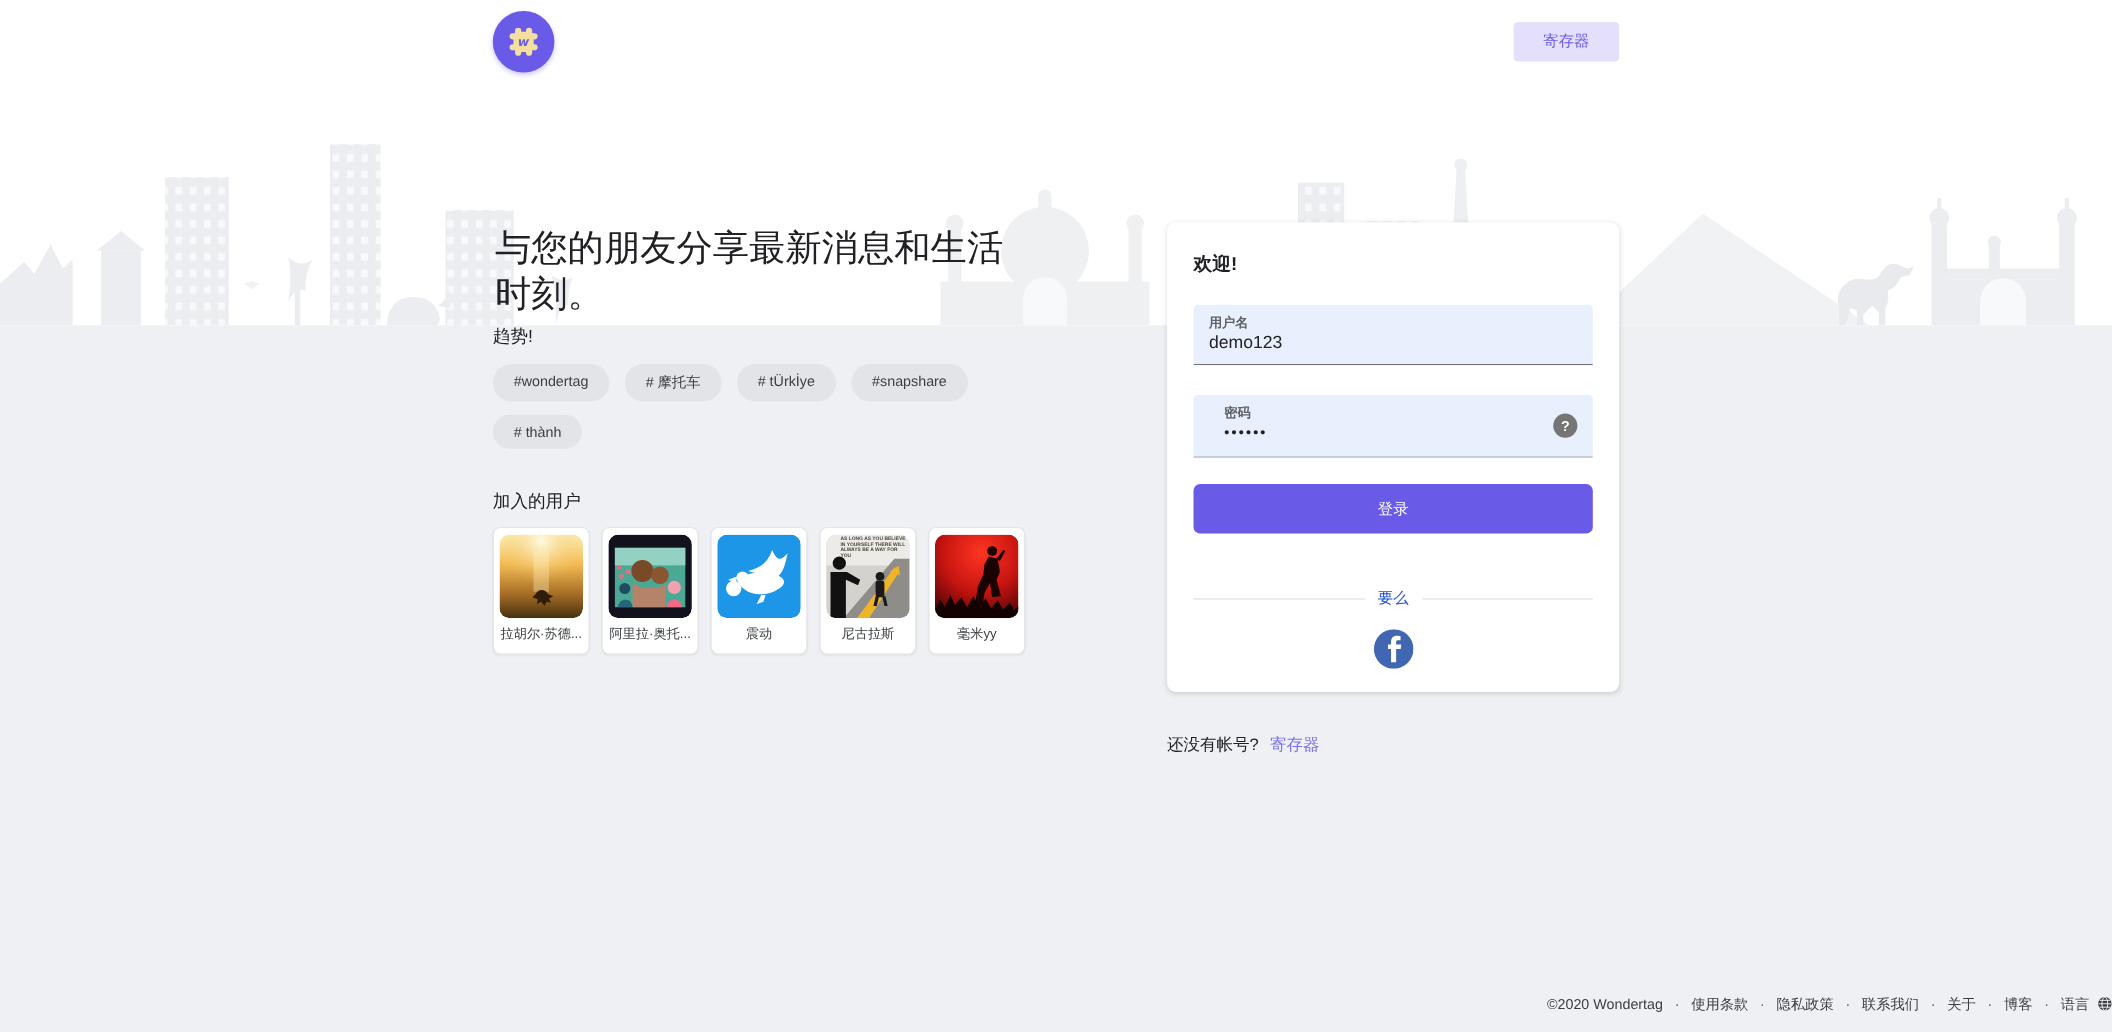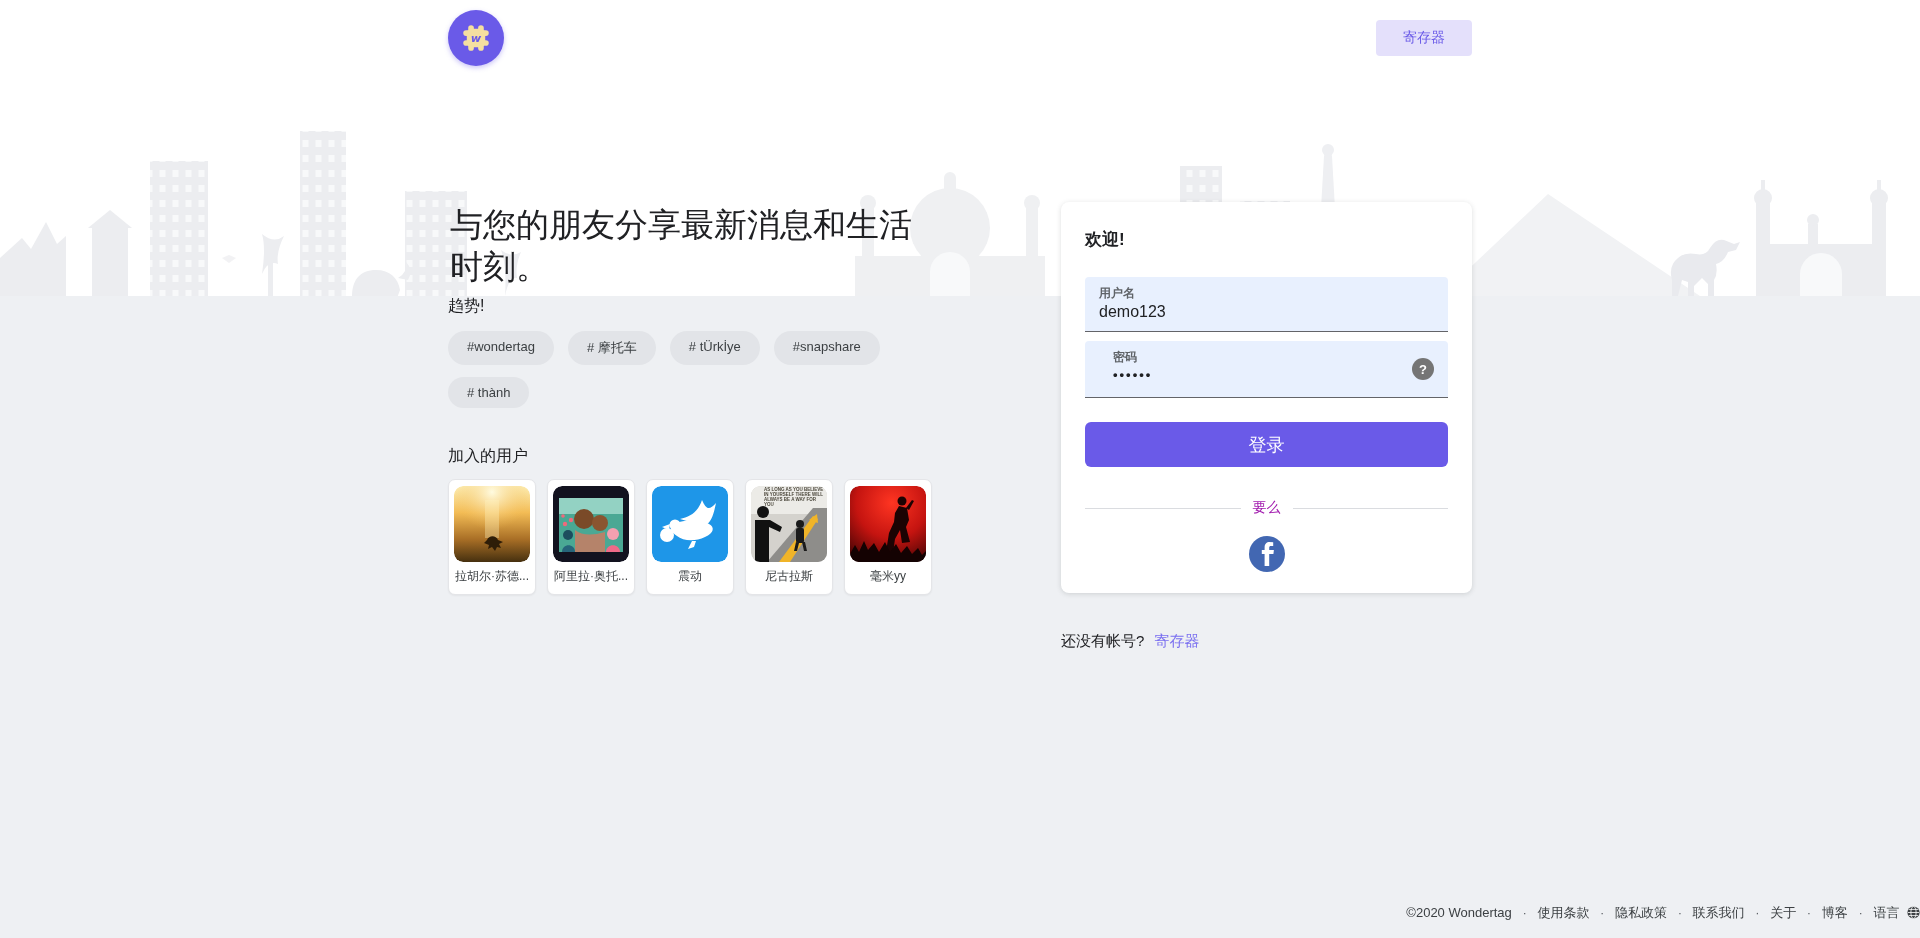--- a/index.html
+++ b/index.html
@@ -46,29 +46,29 @@
   
   .login-panel { position:absolute; top:-94px; right:0; width:411px; }
   .login-card { background:#fff; border-radius:8px; padding:26px 24px 21px;
          box-shadow:0 1px 5px rgba(60,64,67,.18); }
   .login-title { font-size:17px; font-weight:700; margin:0 0 26px; color:#202124; }
   .field { background:#E8F0FE; border-radius:4px 4px 0 0; border-bottom:1px solid #636468;
          padding:8px 14px 6px; position:relative; }
   .field-label { display:block; font-size:12px; line-height:16px; color:#5f6368;font-weight:bold; }
   .field-input { border:0; background:transparent; outline:none; width:100%;
          font-size:16px; color:#202124; padding:2px 0 4px; font-family:inherit; }
-  .password-field { margin-top:9px; padding-bottom:11px;padding-left:28px; }
+  .password-field { margin-top:27px; padding-bottom:11px;padding-left:28px; }
   .password-input { font-size:13px; font-weight:700; letter-spacing:2px; width:calc(100% - 34px); }
   .help-icon { position:absolute; right:14px; top:50%; transform:translateY(-50%);
          width:22px; height:22px; border-radius:50%; background:#757575; color:#fff;
          font-size:13px; font-weight:700; display:flex; align-items:center;
          justify-content:center; cursor:pointer; }
   .login-btn { margin-top:24px; width:100%; height:45px; background:#6A5AE8; color:#fff;
-         border:0; border-radius:6px; font-size:18px; cursor:pointer; font-family:Liberation Sans, sans-serif; }
-  .divider { display:flex; align-items:center; margin-top:32px; font-size:14px; color:#a21caf; }
+         border:0; border-radius:6px; font-size:14px; cursor:pointer; font-family:Liberation Sans, sans-serif; }
+  .divider { display:flex; align-items:center; margin-top:50px; font-size:14px; color:#1d4ed8; }
   .divider .line { flex:1; height:1px; background:#DADCE0; }
   .divider-label { margin:0 12px; }
   .social { display:flex; justify-content:center; margin-top:19px; }
   .fb-btn { width:36px; height:36px; border:0; padding:0; background:transparent;
          border-radius:50%; cursor:pointer; }
   .no-account { margin-top:39px; text-align:left; font-size:15px; color:#202124; }
   .no-account a { color:#7A6FF0; text-decoration:none; margin-left:6px; cursor:pointer; }
 
   
   .footer { position:absolute; bottom:16px; left:0; width:100%; text-align:right;

